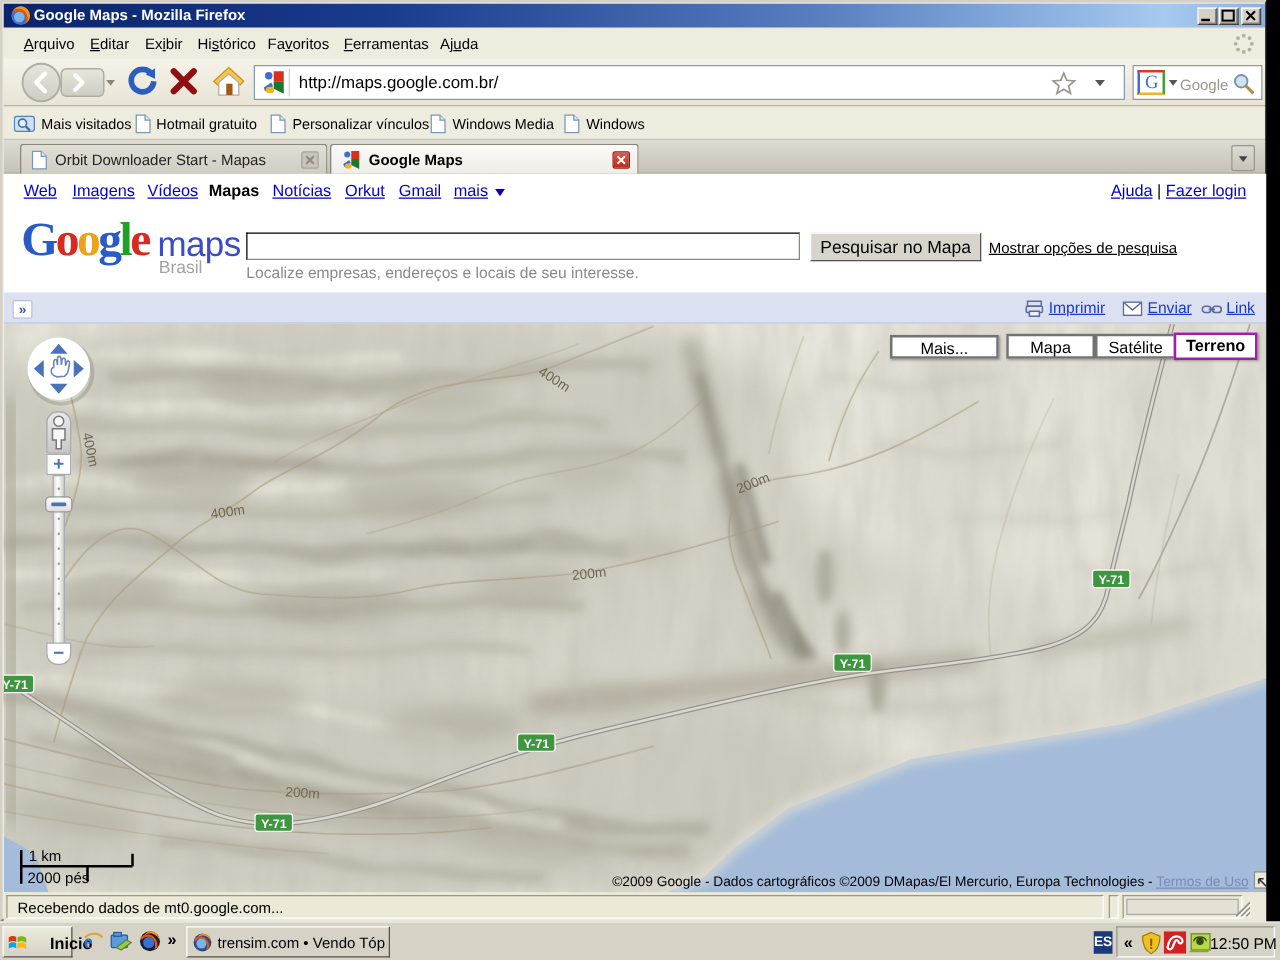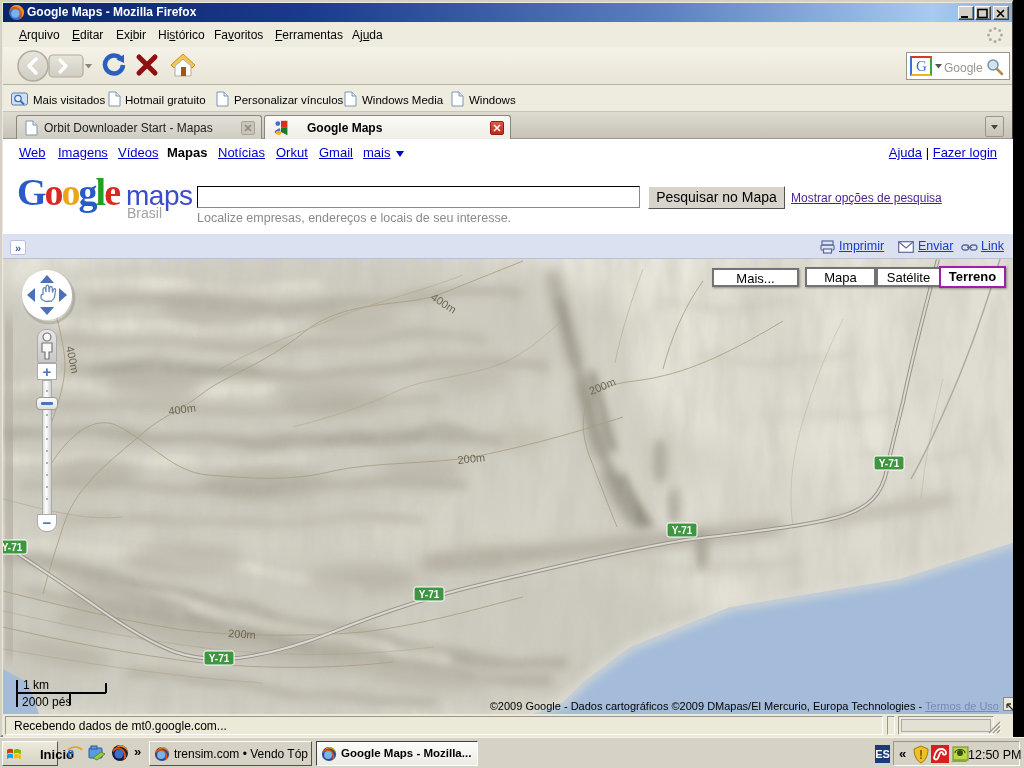--- a/index.html
+++ b/index.html
@@ -97,20 +97,38 @@
       <path d="M22 10 L22 1.5 L14.5 6.5 z" fill="#2a5fc0"></path>
     </svg>
     <svg style="position:absolute;left:132px;top:6px" width="24" height="24" viewBox="0 0 24 24">
       <path d="M4 4 L20 20 M20 4 L4 20" stroke="#8e1010" stroke-width="5" stroke-linecap="round"></path>
     </svg>
     <svg style="position:absolute;left:167px;top:5px" width="26" height="26" viewBox="0 0 26 26">
       <path d="M13 2 L25 13 L22 16 L13 8 L4 16 L1 13 z" fill="#f4c750" stroke="#c89020" stroke-width="1"></path>
       <path d="M5 14 L13 7 L21 14 L21 24 L5 24 z" fill="#fdfdfb" stroke="#b0aca0" stroke-width="1"></path>
       <rect x="11" y="15" width="5" height="9" fill="#a05818"></rect>
     </svg>
+    <div style="position:absolute;left:200px;top:5px;width:697px;height:28px;background:#fff;border:1px solid #7f9db9;">
+      <div style="position:absolute;left:2px;top:2px;width:26px;height:22px;border-right:1px solid #d0d0d0;background:#fff;">
+        <svg width="22" height="20" viewBox="0 0 20 20" style="margin:1px 2px">
+          <rect x="10" y="1" width="8" height="8" fill="#d7301f"></rect>
+          <path d="M10 9 h8 v10 l-8 -4 z" fill="#1a7a2a"></path>
+          <circle cx="6" cy="4.5" r="3" fill="#3b6fd4"></circle>
+          <path d="M2 14 l6 -4 1.5 3 -6.5 4z" fill="#3b6fd4"></path>
+          <ellipse cx="7" cy="16" rx="3.4" ry="2.6" fill="#f0b420"></ellipse>
+        </svg>
+      </div>
+      <span style="position:absolute;left:35px;top:5px;font-size:13.5px;color:#000;">http://maps.google.com.br/</span>
+      <svg style="position:absolute;right:38px;top:4px" width="20" height="20" viewBox="0 0 20 20">
+        <path d="M10 1.5 L12.4 7.2 L18.6 7.7 L13.9 11.7 L15.4 17.8 L10 14.5 L4.6 17.8 L6.1 11.7 L1.4 7.7 L7.6 7.2 z" fill="none" stroke="#9a968c" stroke-width="1.4"></path>
+      </svg>
+      <svg style="position:absolute;right:14px;top:11px" width="9" height="6">
+            <path d="M0 0 h8 l-4 5z" fill="#555"></path>
+          </svg>
+    </div>
     <div style="position:absolute;left:903px;top:5px;width:104px;height:28px;background:#fff;border:1px solid #9a968c;">
       <div style="position:absolute;left:3px;top:3px;width:22px;height:20px;border-top:2px solid #d73a1f;border-left:2px solid #3b6fd4;border-right:2px solid #3ba43f;border-bottom:2px solid #f0b420;">
         <span style="font-family:'Liberation Serif',serif;font-size:15px;color:#3b6fd4;position:absolute;left:4px;top:0px;">G</span>
       </div>
       <svg style="position:absolute;left:28px;top:11px" width="8" height="6">
             <path d="M0 0 h7 l-3.5 4.5z" fill="#555"></path>
           </svg>
       <span style="position:absolute;left:37px;top:8px;font-size:12px;color:#9a968c;">Google</span>
       <svg style="position:absolute;right:4px;top:4px" width="20" height="20" viewBox="0 0 20 20">
         <circle cx="8" cy="8" r="5" fill="#cfe4f2" stroke="#7a92a8" stroke-width="1.5"></circle>
@@ -160,21 +178,21 @@
       </div>
     </div>
     <div class="tab" id="tab2">
       <svg style="position:absolute;left:8px;top:4px" width="16" height="16" viewBox="0 0 20 20">
         <rect x="10" y="1" width="8" height="8" fill="#d7301f"></rect>
         <path d="M10 9 h8 v10 l-8 -4 z" fill="#1a7a2a"></path>
         <circle cx="6" cy="4.5" r="3" fill="#3b6fd4"></circle>
         <path d="M2 14 l6 -4 1.5 3 -6.5 4z" fill="#3b6fd4"></path>
         <ellipse cx="7" cy="16" rx="3.4" ry="2.6" fill="#f0b420"></ellipse>
       </svg>
-      <span style="position:absolute;left:42px;top:5px;">Google Maps</span>
+      <span style="position:absolute;left:30px;top:5px;">Google Maps</span>
       <div style="position:absolute;right:6px;top:5px;width:14px;height:14px;background:linear-gradient(#e05a4a,#c02818);border:1px solid #902012;border-radius:2px;">
         <svg width="12" height="12">
               <path d="M3 3 L9 9 M9 3 L3 9" stroke="#fff" stroke-width="1.6"></path>
             </svg>
       </div>
     </div>
     <div style="position:absolute;right:8px;top:4px;width:19px;height:21px;background:linear-gradient(#dedbd2,#c6c2b8);border:1px solid #9a968c;border-radius:2px;">
       <svg width="17" height="19">
             <path d="M5 8 h7 l-3.5 4.5z" fill="#444"></path>
           </svg>
@@ -196,21 +214,21 @@
       <span style="position:absolute;right:18px;top:6px"><a>Ajuda</a> <span style="color:#000">|</span> <a>Fazer login</a></span>
     </div>
     <div id="header">
       <div style="position:absolute;left:14px;top:4px;font-family:'Liberation Serif',serif;font-size:38px;font-weight:bold;letter-spacing:-2px;">
         <span style="color:#285ac8">G</span><span style="color:#d82a20">o</span><span style="color:#eda318">o</span><span style="color:#285ac8">g</span><span style="color:#20a024">l</span><span style="color:#d82a20">e</span>
       </div>
       <span style="position:absolute;left:123px;top:14px;font-size:28px;letter-spacing:-0.5px;color:#3b4cc8;">maps</span>
       <span style="position:absolute;left:124px;top:39px;font-size:14px;color:#a2a2a2;">Brasil</span>
       <div style="position:absolute;left:194px;top:20px;width:443px;height:22px;background:#fff;border:1px solid #000;border-right-color:#888;border-bottom-color:#888;"></div>
       <div style="position:absolute;left:645px;top:20px;width:137px;height:23px;background:#d8d4cc;border-top:1px solid #fff;border-left:1px solid #fff;border-right:1.5px solid #555;border-bottom:1.5px solid #555;font-size:14px;text-align:center;line-height:21px;color:#000;">Pesquisar no Mapa</div>
-      <a style="position:absolute;left:788px;top:25px;font-size:12px;color:#4c1d95;text-decoration:underline;">Mostrar opções de pesquisa</a>
+      <a style="position:absolute;left:788px;top:25px;font-size:12px;color:#000000;text-decoration:underline;">Mostrar opções de pesquisa</a>
       <span style="position:absolute;left:194px;top:45px;font-size:12.5px;color:#8a8a8a;">Localize empresas, endereços e locais de seu interesse.</span>
     </div>
     <div id="bluebar">
       <div style="position:absolute;left:7px;top:6px;width:16px;height:15px;background:#fff;border:1px solid #b8c0dc;border-radius:2px;color:#3a5ab0;font-weight:bold;font-size:11px;text-align:center;line-height:14px;">»</div>
       <svg style="position:absolute;left:817px;top:6px" width="15" height="14" viewBox="0 0 15 14">
             <rect x="2" y="1" width="11" height="4" fill="none" stroke="#5a6a9a" stroke-width="1.2"></rect>
             <rect x="1" y="5" width="13" height="5" rx="1" fill="none" stroke="#5a6a9a" stroke-width="1.2"></rect>
             <rect x="3.5" y="9" width="8" height="4" fill="#eef" stroke="#5a6a9a" stroke-width="1.2"></rect>
           </svg>
       <a style="position:absolute;left:836px;top:5px">Imprimir</a>
@@ -498,29 +516,20 @@
   <span style="position:absolute;left:134px;top:6px;font-weight:bold;font-size:13px;">»</span>
   <div class="raised" style="position:absolute;left:149px;top:3px;width:163px;height:25px;background:#d6d2c6;font-size:13px;">
     <svg style="position:absolute;left:4px;top:4px" width="16" height="16" viewBox="0 0 18 18">
       <circle cx="9" cy="9" r="8" fill="#2a4a8a"></circle>
       <path d="M9 1 a8 8 0 0 1 8 8 c-1-3-3-5-6-6 -3-0.8-5 0-7 2 a8 8 0 0 1 5-4z" fill="#f9930f"></path>
       <path d="M1.5 6 C3 4 6 3 9 3.8 c3.5 1 6.5 4.5 6 10 l-2.5 2 C14 10 12 6.5 9 5.6 6.5 4.9 4 5.6 2.5 8z" fill="#e2570c"></path>
       <circle cx="8" cy="10" r="4.5" fill="#7ab3e8"></circle>
     </svg>
     <span style="position:absolute;left:24px;top:5px;white-space:nowrap;overflow:hidden;width:135px;display:inline-block;font-size:12px;">trensim.com • Vendo Tóp...</span>
   </div>
-  <div style="position:absolute;left:316px;top:3px;width:162px;height:25px;background:linear-gradient(#fdfdfb,#ecebe4);border:1px solid #55524a;border-top-color:#404040;border-left-color:#404040;border-right-color:#fff;border-bottom-color:#fff;font-size:13px;">
-    <svg style="position:absolute;left:4px;top:4px" width="16" height="16" viewBox="0 0 18 18">
-      <circle cx="9" cy="9" r="8" fill="#2a4a8a"></circle>
-      <path d="M9 1 a8 8 0 0 1 8 8 c-1-3-3-5-6-6 -3-0.8-5 0-7 2 a8 8 0 0 1 5-4z" fill="#f9930f"></path>
-      <path d="M1.5 6 C3 4 6 3 9 3.8 c3.5 1 6.5 4.5 6 10 l-2.5 2 C14 10 12 6.5 9 5.6 6.5 4.9 4 5.6 2.5 8z" fill="#e2570c"></path>
-      <circle cx="8" cy="10" r="4.5" fill="#7ab3e8"></circle>
-    </svg>
-    <span style="position:absolute;left:24px;top:5px;font-weight:bold;white-space:nowrap;overflow:hidden;width:135px;display:inline-block;font-size:11.5px;">Google Maps - Mozilla...</span>
-  </div>
   <div style="position:absolute;left:875px;top:7px;width:15px;height:18px;background:#1a3a7a;color:#fff;font-weight:bold;font-size:11px;text-align:center;line-height:18px;">ES</div>
   <div style="position:absolute;left:893px;top:3px;width:127px;height:25px;border:1px solid #9a968a;border-right-color:#fff;border-bottom-color:#fff;">
     <span style="position:absolute;left:5px;top:4px;font-weight:bold;font-size:13px;">«</span>
     <svg style="position:absolute;left:18px;top:3px" width="18" height="19" viewBox="0 0 18 19">
       <path d="M9 1 L16 4 C16 11 13 16 9 18 C5 16 2 11 2 4 z" fill="#f0c020" stroke="#9a7a10"></path>
       <text x="9" y="14" font-size="12" font-weight="bold" text-anchor="middle" fill="#7a5a00">!</text>
     </svg>
     <svg style="position:absolute;left:37px;top:3px" width="18" height="18" viewBox="0 0 18 18">
       <rect width="18" height="18" fill="#d42020"></rect>
       <path d="M3 13 C4 7 7 4 10 4 C13 4 15 6 15 8 C15 10 13 10 12 9 C12 7 10 6.5 9 8 L7 13 C6 15 4 15 3 13z" fill="none" stroke="#fff" stroke-width="1.8"></path>

